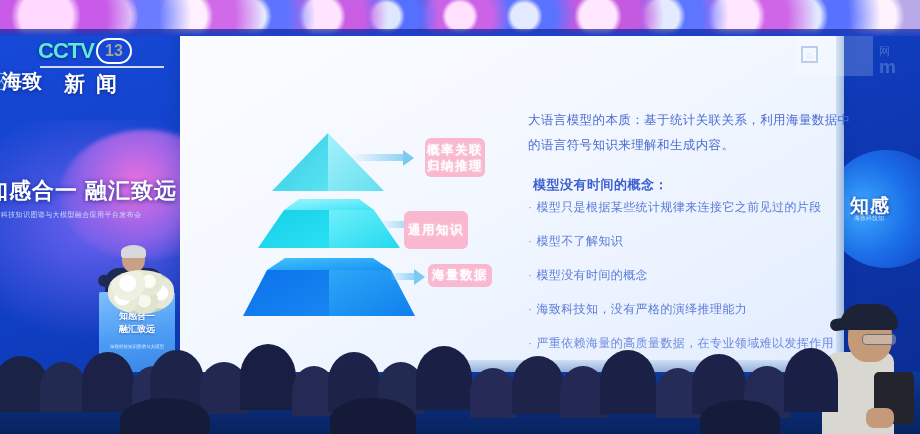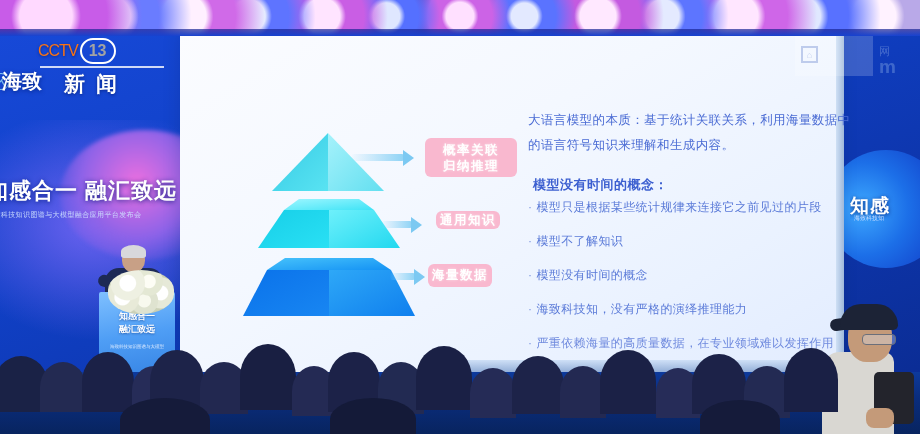--- a/index.html
+++ b/index.html
@@ -83,22 +83,22 @@
       border-left:11px solid #7cc9f2; margin-left:-1px; }
   .a1 { left:352px; top:152px; width:62px; }
   .a2 { left:382px; top:219px; width:40px; }
   .a3 { left:390px; top:271px; width:35px; }
 
   
   .pill { position:absolute; background:#f9b8cf; border-radius:6px; color:#ffffff;
       font-weight:bold; text-align:center; display:flex; flex-direction:column;
       align-items:center; justify-content:center; letter-spacing:1.5px;
       text-shadow:0 0 3px rgba(255,255,255,.55); }
-  .p1 { left:425px; top:138px; width:92px; height:39px; font-size:12.5px; line-height:16px; }
-  .p2 { left:436px; top:211px; width:64px; height:18px; font-size:12.5px; }
+  .p1 { left:425px; top:138px; width:60px; height:39px; font-size:12.5px; line-height:16px; }
+  .p2 { left:404px; top:211px; width:64px; height:38px; font-size:12.5px; }
   .p3 { left:428px; top:264px; width:64px; height:23px; font-size:12.5px; }
 
   
   .body-lead { position:absolute; left:528px; top:108px; width:330px;
       font-size:12.5px; line-height:25px; color:#4a6bd4; letter-spacing:.4px; }
   .prob-head { position:absolute; left:533px; top:176px; font-size:13px; font-weight:bold;
       color:#3c5fd0; letter-spacing:.5px; }
   .prob-list { position:absolute; left:528px; top:199px; width:370px; }
   .prob-item { font-size:12px; color:#5a7ad8; letter-spacing:.4px; margin-bottom:17px;
       white-space:nowrap; }
@@ -109,21 +109,21 @@
   .watermark { position:absolute; left:795px; top:22px; width:128px; height:58px;
       opacity:.33; color:#ffffff; }
   .wm-box { position:absolute; left:0; top:14px; width:78px; height:40px; background:rgba(255,255,255,.55); }
   .wm-ico { position:absolute; left:6px; top:24px; width:17px; height:17px;
       border:2px solid #5a78c8; font-size:9px; color:#5a78c8; text-align:center; line-height:15px; }
   .wm-t1 { position:absolute; left:84px; top:22px; font-size:11px; color:#b6cdf2; }
   .wm-t2 { position:absolute; left:84px; top:34px; font-size:19px; color:#9fc0ee; font-weight:bold; }
 
   
   .cctv { position:absolute; left:38px; top:38px; display:flex; align-items:center; }
-  .cctv-text { font-size:16px; font-weight:normal; color:#f97316; letter-spacing:-1px;
+  .cctv-text { font-size:22px; font-weight:bold; color:#5eead4; letter-spacing:-1px;
       font-family:"Liberation Sans", sans-serif; text-shadow:0 1px 3px rgba(0,20,90,.6); }
   .cctv-13 { margin-left:2px; width:36px; height:26px; border:2px solid #ffffff; border-radius:13px;
       color:#a3a3a3; font-size:16px; font-weight:bold; display:flex; align-items:center;
       justify-content:center; }
   .cctv-underline { position:absolute; left:40px; top:66px; width:124px; height:2px;
       background:rgba(255,255,255,.8); }
   .news { position:absolute; left:64px; top:70px; font-size:21px; font-weight:bold; color:#fff;
       letter-spacing:11px; text-shadow:0 1px 3px rgba(0,20,90,.6); }
   .haizhi { position:absolute; left:2px; top:68px; font-size:20px; font-weight:bold; color:#ffffff;
       letter-spacing:0px; text-shadow:0 1px 4px rgba(0,30,120,.8); }

